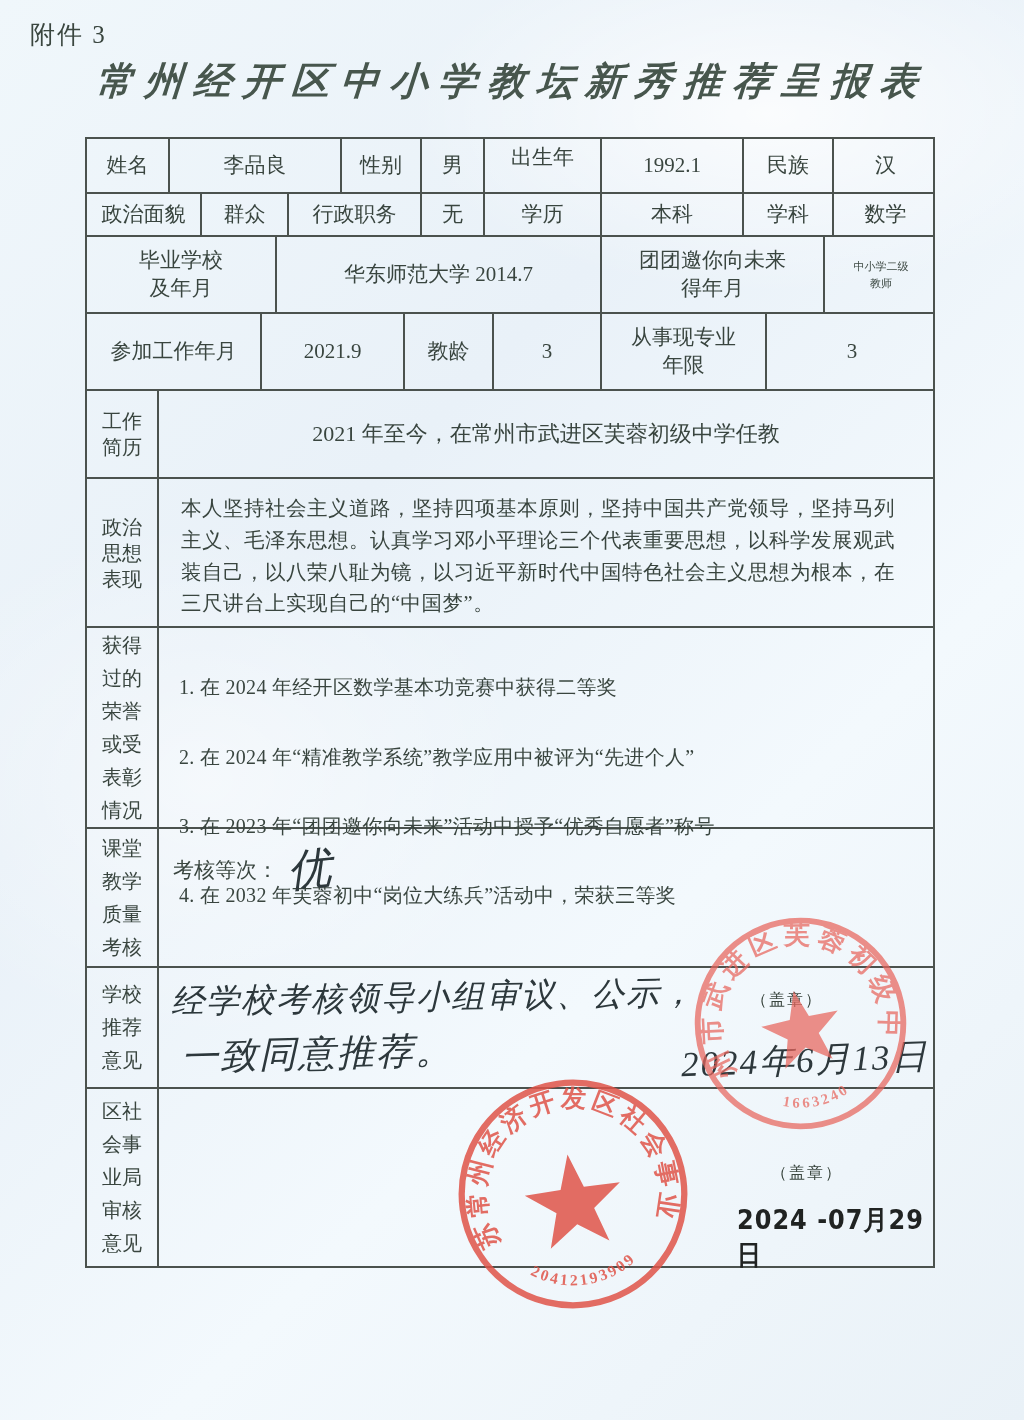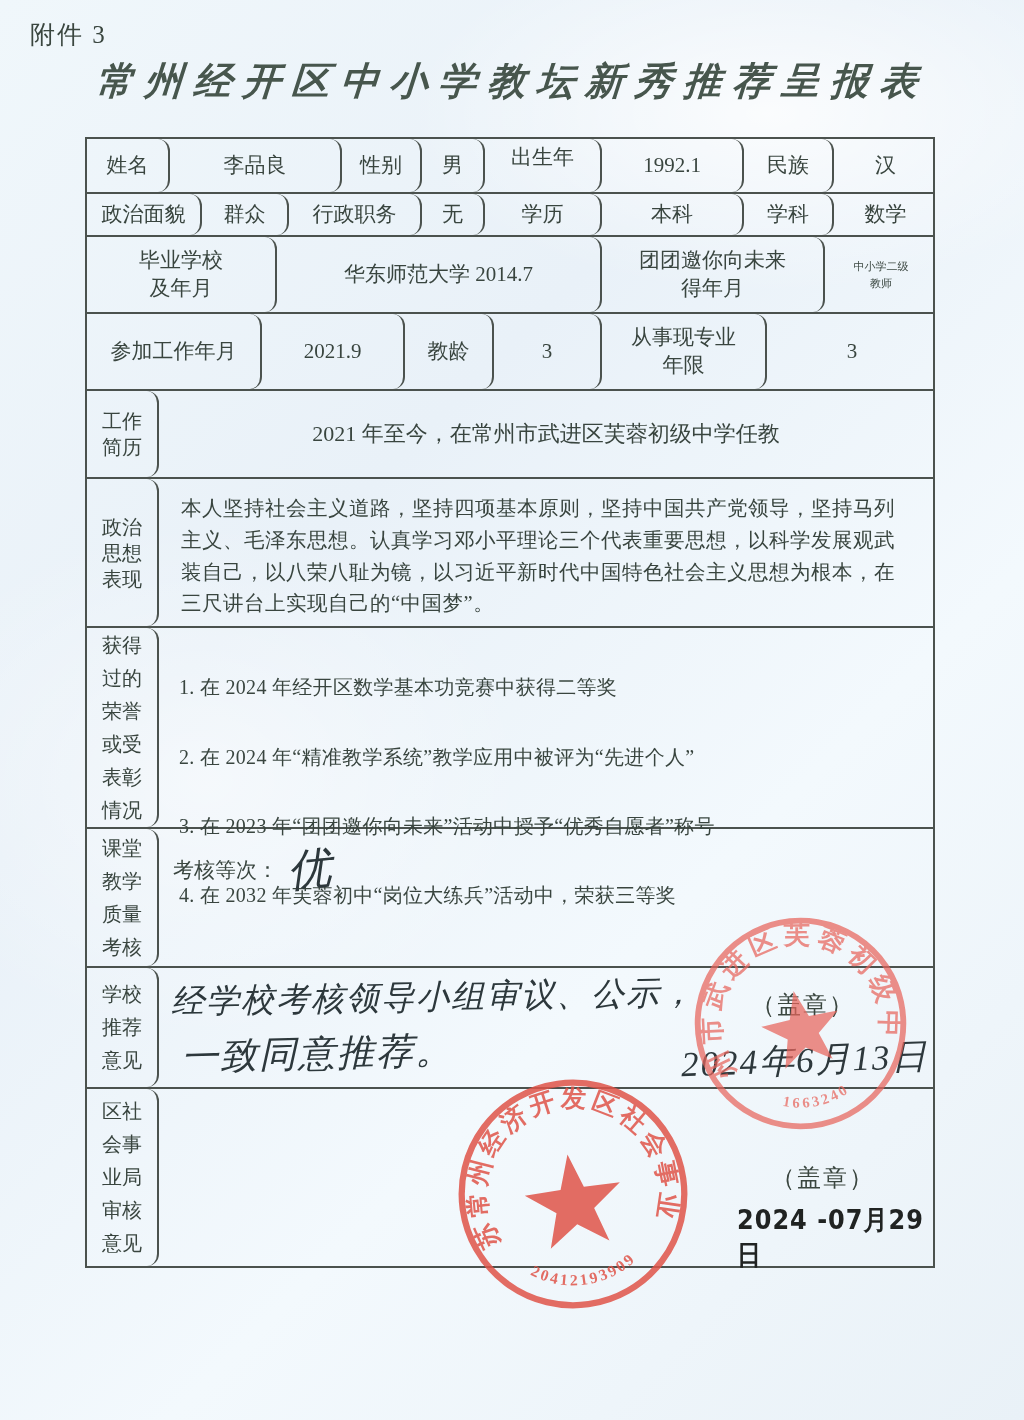--- a/index.html
+++ b/index.html
@@ -36,21 +36,20 @@
   .row { display:flex; border-bottom:2px solid #4b524e; }
   .row:last-child { border-bottom:none; }
   .cell {
     border-right:2px solid #4b524e;
     display:flex; align-items:center; justify-content:center;
     text-align:center;
     font-size:21px; line-height:1.3;
     white-space:pre-line;
     padding:2px 4px;
     color:#39453f;
-    border-radius:12px;
   }
   .cell:last-child { border-right:none; flex:1 1 auto; }
   .cell.small { font-size:11px; line-height:1.5; }
   .cell.left { justify-content:flex-start; text-align:left; }
   .cell.top { align-items:flex-start; }
   .para {
     display:block; text-align:left; padding:12px 18px 8px 18px;
     font-size:20.5px; line-height:1.55; letter-spacing:.5px;
   }
   .honor-list { display:block; text-align:left; padding:16px 10px 0 16px; }
@@ -60,21 +59,21 @@
   
   .hand {
     font-style:italic; color:#2d383c;
     font-weight:500; letter-spacing:2px;
     white-space:nowrap;
   }
   .hw-grade { position:absolute; left:128px; top:12px; font-size:44px; transform:rotate(-6deg); }
   .hw-line1 { position:absolute; left:12px; top:8px;  font-size:33px; transform:rotate(-1deg); }
   .hw-line2 { position:absolute; left:22px; top:62px; font-size:37px; transform:rotate(-1.5deg); }
   .hw-date  { position:absolute; left:522px; top:70px; font-size:35px; transform:rotate(-2deg); }
-  .seal-hint { position:absolute; font-size:24px; letter-spacing:2px; color:#3a463f; }
+  .seal-hint { position:absolute; font-size:16px; letter-spacing:2px; color:#3a463f; }
   .hint-school { left:592px; top:22px; }
   .hint-bureau { left:612px; top:74px; }
   .date-stamp {
     position:absolute; left:578px; top:118px;
     font-family:"DejaVu Sans", sans-serif;
     font-weight:bold; font-size:24px; color:#202322;
     letter-spacing:1px; transform:scaleY(1.12);
   }
   
   .seal { position:absolute; pointer-events:none; }

